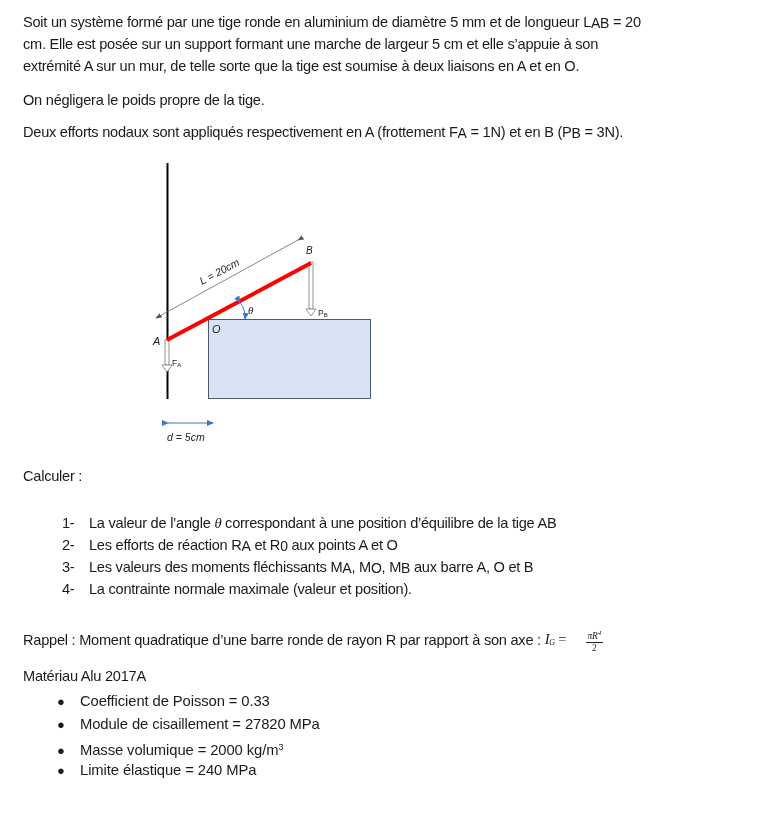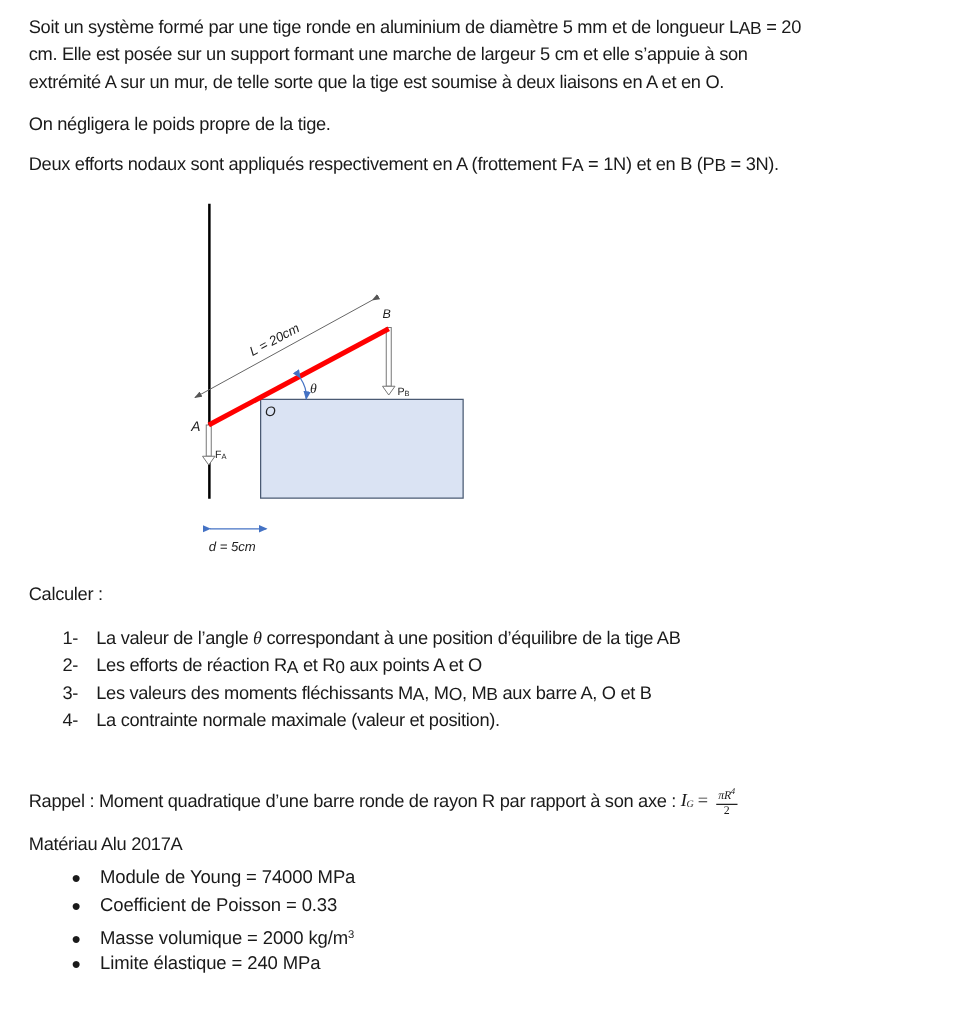--- a/index.html
+++ b/index.html
@@ -2,28 +2,28 @@
 <html><head>
 <meta charset="utf-8">
 <style>
   html, body { margin: 0; padding: 0; background: #ffffff; }
   body { width: 777px; height: 819px; position: relative; overflow: hidden;
          font-family: "Liberation Sans", "DejaVu Sans", sans-serif; color: #1a1a1a; }
   .p { position: absolute; left: 23px; font-size: 14.6px; line-height: 21px; letter-spacing: -0.25px; white-space: nowrap; }
   sub { font-size: 14px; vertical-align: -1px; }
   sup { font-size: 9px; vertical-align: 5px; }
   .diagram { position: absolute; left: 0; top: 0; }
-  .list { position: absolute; left: 50px; margin: 0; padding: 0; list-style: none; font-size: 14.6px; letter-spacing: -0.25px; }
+  .list { position: absolute; left: 50px; margin: 12px; padding: 0; list-style: none; font-size: 14.6px; letter-spacing: -0.25px; }
   .list li { height: 22px; line-height: 22px; white-space: nowrap; }
   .list .num { display: inline-block; width: 27px; }
   .blist { position: absolute; left: 57px; top: 690px; margin: 0; padding: 0; list-style: none; font-size: 14.8px; letter-spacing: -0.1px; }
   .blist li { height: 23px; line-height: 23px; white-space: nowrap; }
   .blist .dot { display: inline-block; width: 23px; font-size: 13px; }
   .formula { display: inline-block; position: relative; vertical-align: middle; font-family: "Liberation Serif", "DejaVu Serif", serif; font-style: italic; }
-  .frac { display: inline-block; text-align: center; vertical-align: middle; font-size: 9.5px; line-height: 11px; margin-left: 3px; font-family: "Liberation Serif", serif; }
+  .frac { display: inline-block; text-align: center; vertical-align: middle; font-size: 9.5px; line-height: 11px; margin-left: 16px; font-family: "Liberation Serif", serif; }
   .frac .num2 { display: block; border-bottom: 1px solid #222; padding: 0 2px; }
   .frac .den { display: block; font-style: normal; }
 </style>
 </head>
 <body>
 
 <div class="p" style="top:12px;"><span>Soit un système formé par une tige ronde en aluminium de diamètre 5 mm et de longueur L</span><sub>AB</sub><span> = 20</span></div>
 <div class="p" style="top:34px;">cm. Elle est posée sur un support formant une marche de largeur 5 cm et elle s’appuie à son</div>
 <div class="p" style="top:56px;">extrémité A sur un mur, de telle sorte que la tige est soumise à deux liaisons en A et en O.</div>
 
@@ -80,17 +80,17 @@
   <li><span class="num">2-</span><span>Les efforts de réaction R</span><sub>A</sub><span> et R</span><sub>0</sub><span> aux points A et O</span></li>
   <li><span class="num">3-</span><span>Les valeurs des moments fléchissants M</span><sub>A</sub><span>, M</span><sub>O</sub><span>, M</span><sub>B</sub><span> aux barre A, O et B</span></li>
   <li><span class="num">4-</span><span>La contrainte normale maximale (valeur et position).</span></li>
 </ol>
 
 <div class="p" style="top:628px;"><span>Rappel : Moment quadratique d’une barre ronde de rayon R par rapport à son axe : </span><span class="formula"><span>I</span><sub style="font-size:8px;">G</sub><span style="font-style:normal;"> = </span><span class="frac"><span class="num2"><span>πR</span><sup style="font-size:7px;vertical-align:4px;">4</sup></span><span class="den">2</span></span></span></div>
 
 <div class="p" style="top:666px;">Matériau Alu 2017A</div>
 
 <ul class="blist">
-  <li><span class="dot">●</span><span>Module de Young = 74000 MPa</span></li>
   <li><span class="dot">●</span><span>Coefficient de Poisson = 0.33</span></li>
+  <li><span class="dot">●</span><span>Module de cisaillement = 27820 MPa</span></li>
   <li><span class="dot">●</span><span>Masse volumique = 2000 kg/m</span><sup>3</sup></li>
   <li><span class="dot">●</span><span>Limite élastique = 240 MPa</span></li>
 </ul>
 
 </body></html>

